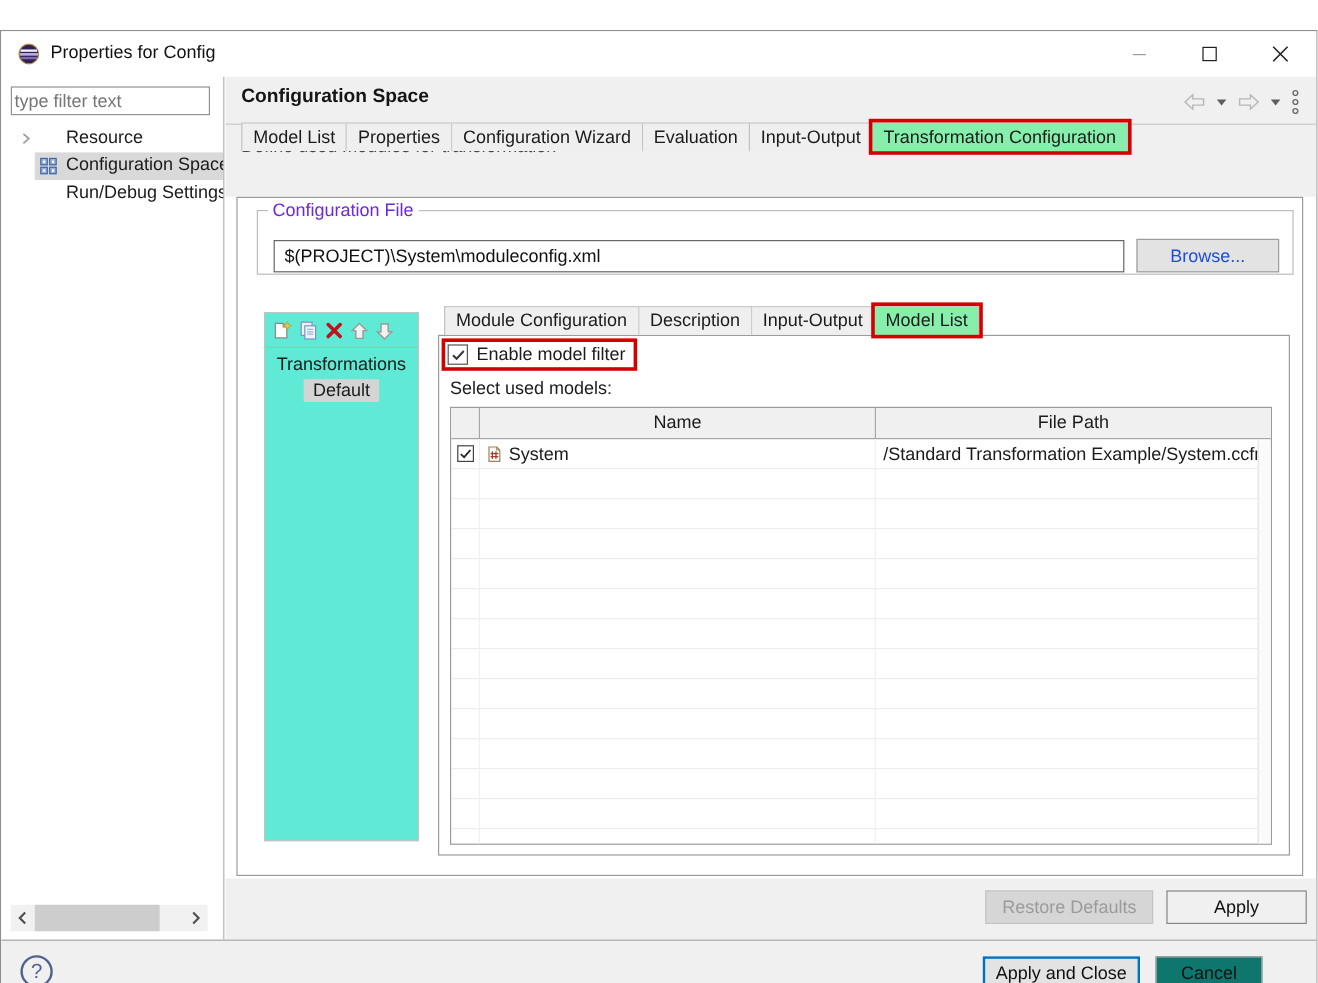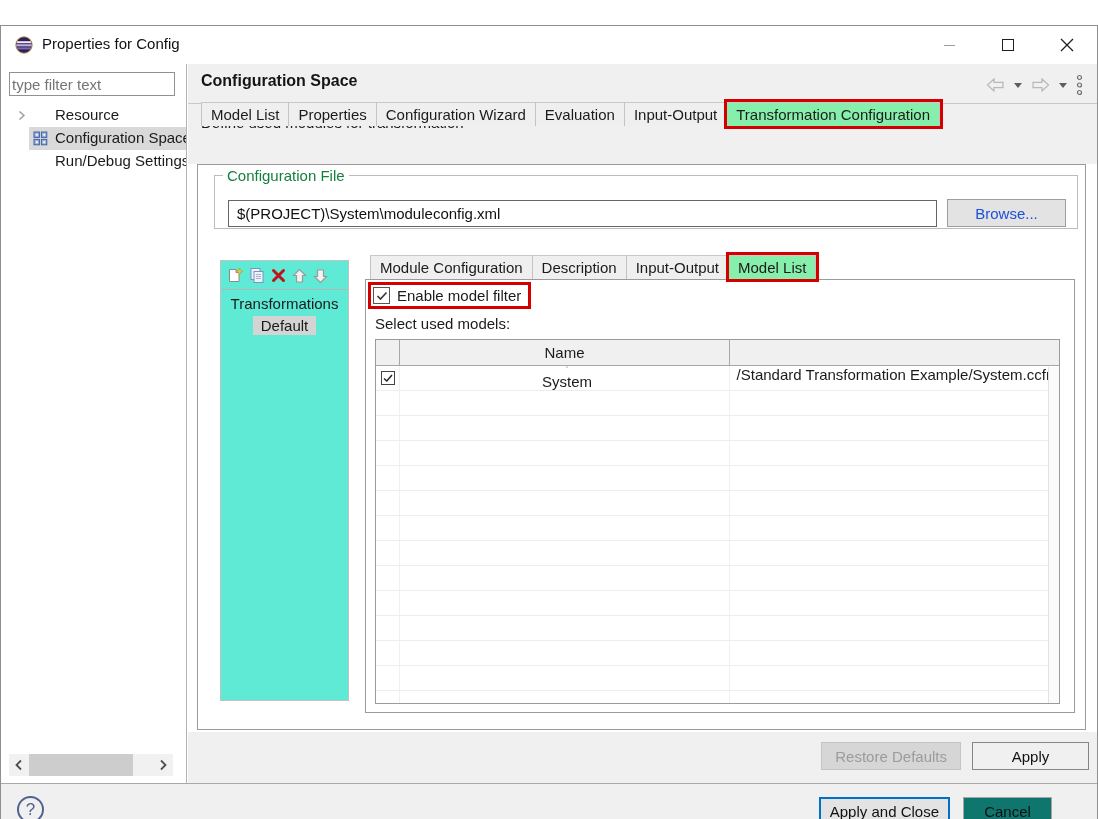--- a/index.html
+++ b/index.html
@@ -43,21 +43,21 @@
   
   .otabs { position:absolute; left:200px; top:76px; display:flex; height:24px; z-index:3; }
   .tab { display:flex; align-items:center; padding:0 9px; background:#efefef; border-top:1px solid #c9c9c9; border-right:1px solid #c3c3c3; white-space:nowrap; cursor:default; }
   .tab:first-child { border-left:1px solid #c3c3c3; }
   .tab.active { background:#86efac; }
   .red-box { outline:3px solid #d40000; outline-offset:0; position:relative; z-index:4; }
 
   
   .ocontent { position:absolute; left:196px; top:138px; right:11px; bottom:113px; background:#ffffff; border:1px solid #9b9b9b; }
   .cfg-fieldset { position:absolute; left:16px; top:2px; right:7px; height:62px; border:1px solid #bcbcbc; }
-  .cfg-fieldset legend { margin-left:8px; padding:0 4px; font-size:15px; color:#15803d; }
+  .cfg-fieldset legend { margin-left:8px; padding:0 4px; font-size:15px; color:#6d28d9; }
   .cfg-input { position:absolute; left:13px; top:16px; right:140px; height:27px; border:1px solid #666; padding:0 8px; font:15px "Liberation Sans","DejaVu Sans",sans-serif; color:#111; }
   .browse-btn { position:absolute; right:11px; top:15px; width:119px; height:28px; background:#e3e3e3; border:1px solid #9d9d9d; font:15px "Liberation Sans","DejaVu Sans",sans-serif; color:#1d4ed8; }
 
   
   .tpanel { position:absolute; left:22px; top:95px; width:129px; bottom:28px; border:1px solid #c2c2c2; background:#5eead4; }
   .tpanel-toolbar { display:flex; align-items:center; gap:6px; padding:6px 6px 5px 6px; border-bottom:1px solid #b5b5b5; }
   .tpanel-title { text-align:center; margin-top:5px; }
   .tpanel-item { margin:4px auto 0 auto; width:max-content; background:#d4d4d4; padding:1px 8px; }
 
   
@@ -68,21 +68,21 @@
   .select-label { position:absolute; left:9px; top:35px; }
 
   
   .mtable { position:absolute; left:9px; right:14px; top:59px; bottom:8px; border:1px solid #9b9b9b; background:#fff; overflow:hidden; }
   .thead { display:flex; height:26px; background:#f0f0f0; border-bottom:1px solid #a8a8a8; }
   .th { display:flex; align-items:center; justify-content:center; border-right:1px solid #a8a8a8; }
   .th.c0 { width:24px; flex:none; }
   .th.c1 { width:330px; flex:none; }
   .th.c2 { flex:1; border-right:none; }
   .trow { display:flex; height:25px; border-bottom:1px solid #ededed; }
-  .td { border-right:1px solid #f0f0f0; display:flex; align-items:center;flex-direction:column; }
+  .td { border-right:1px solid #f0f0f0; display:flex; align-items:center; }
   .td.c0 { width:24px; flex:none; justify-content:center; }
   .td.c1 { width:330px; flex:none; padding-left:5px; gap:5px; }
   .td.c2 { flex:1; border-right:none; padding-left:6px; }
   .row-cb { width:14px; height:14px; border:1px solid #444; background:#fff; display:flex; align-items:center; justify-content:center; }
   .vscroll { position:absolute; right:0; top:27px; bottom:0; width:11px; background:#fbfbfb; border-left:1px solid #e2e2e2; }
 
   
   .footer-strip { position:absolute; left:187px; top:706px; right:0; height:51px; background:#f0f0f0; }
   .btn { font:15px "Liberation Sans","DejaVu Sans",sans-serif; color:#111; background:#0f766e; border:1px solid #a6a6a6; }
   .restore-btn { position:absolute; right:136px; top:10px; height:28px; padding:0 13px; background:#d6d6d6; border:1px solid #c4c4c4; color:#9b9b9b; }
@@ -246,20 +246,21 @@
           </svg>
         </span>
         <span>Enable model filter</span>
       </div>
       <div class="select-label">Select used models:</div>
 
       <div class="mtable">
         <div class="thead">
           <div class="th c0"></div>
           <div class="th c1">Name</div>
+          <div class="th c2">File Path</div>
         </div>
         <div class="trow">
           <div class="td c0">
             <span class="row-cb" role="checkbox" aria-checked="true">
               <svg width="10" height="9" viewBox="0 0 10 9">
                 <polyline points="1,4.5 3.8,7 9,1" fill="none" stroke="#222" stroke-width="1.5"></polyline>
               </svg>
             </span>
           </div>
           <div class="td c1">

